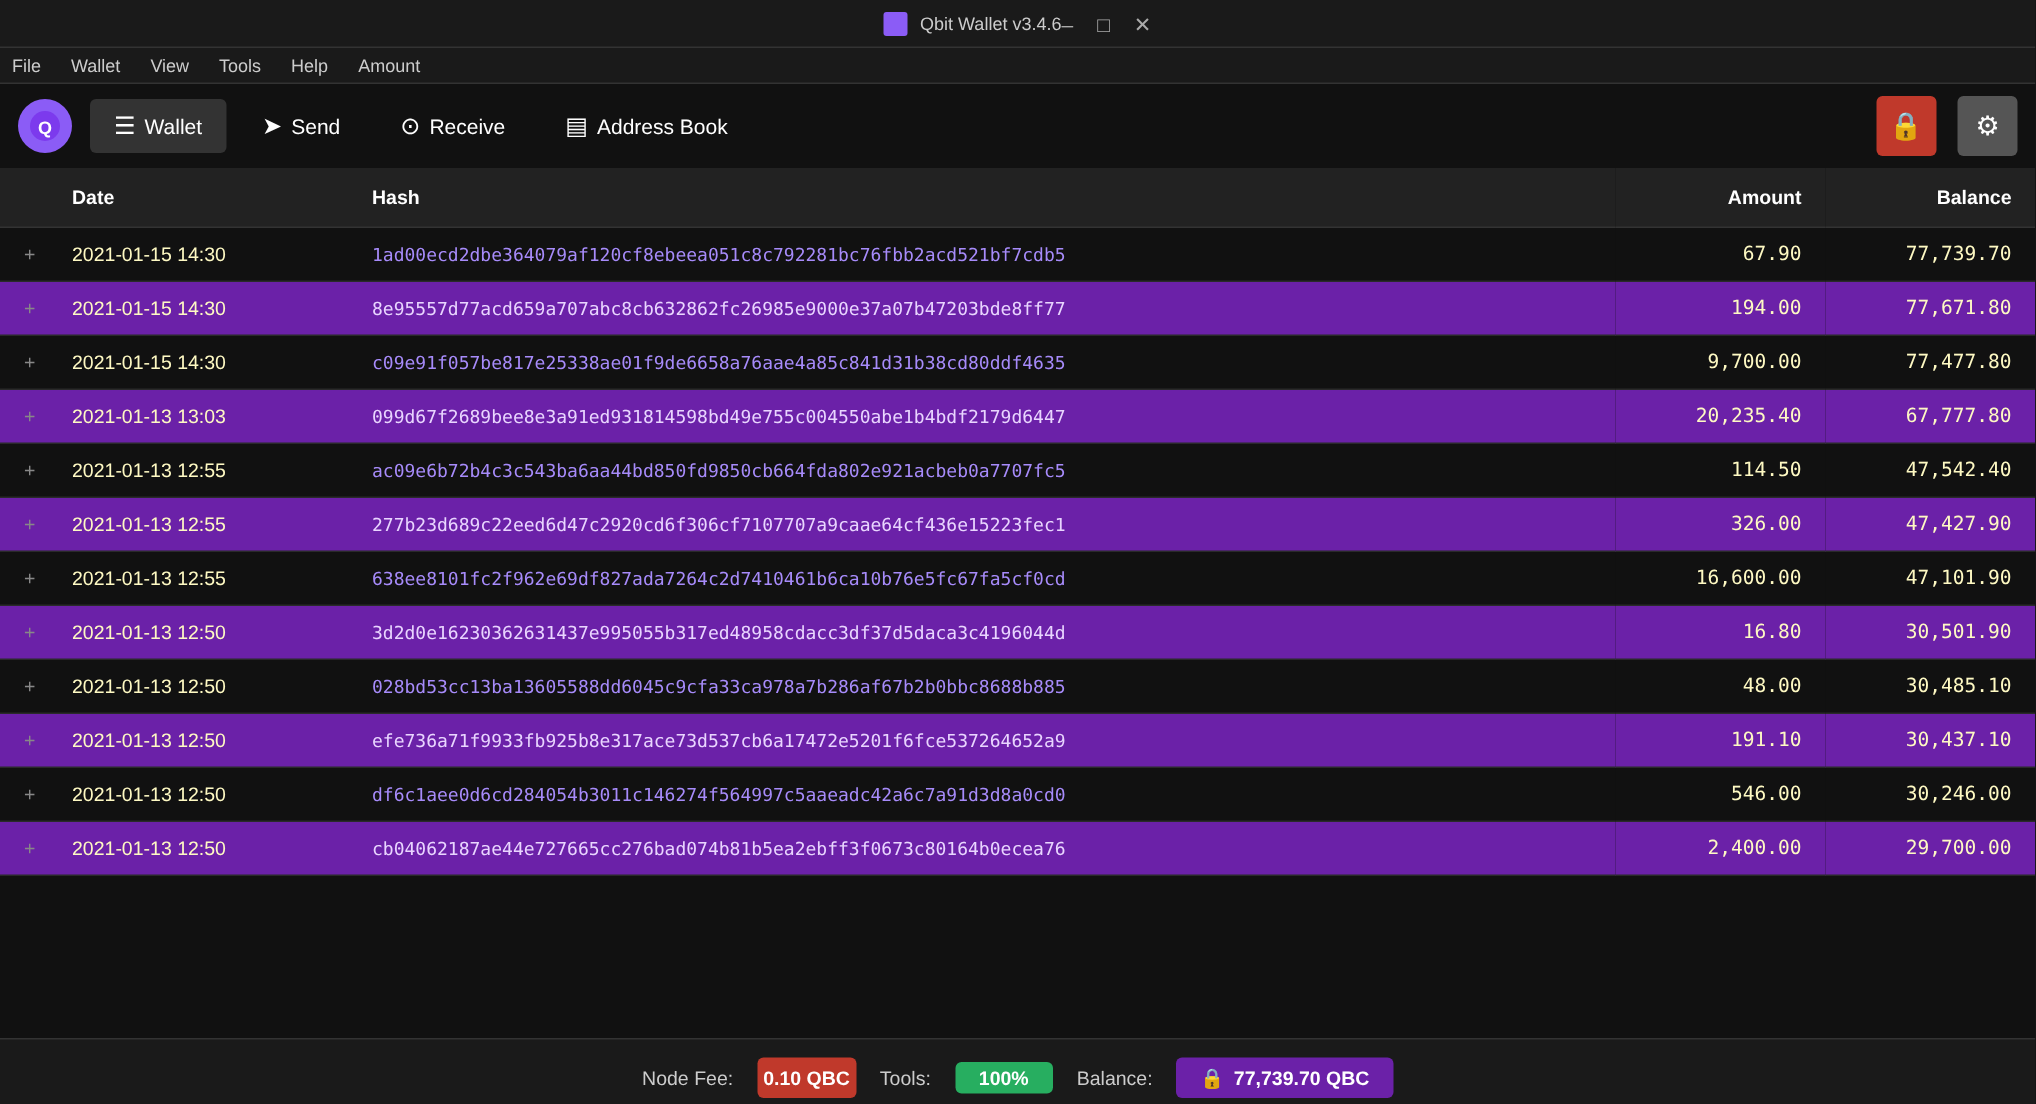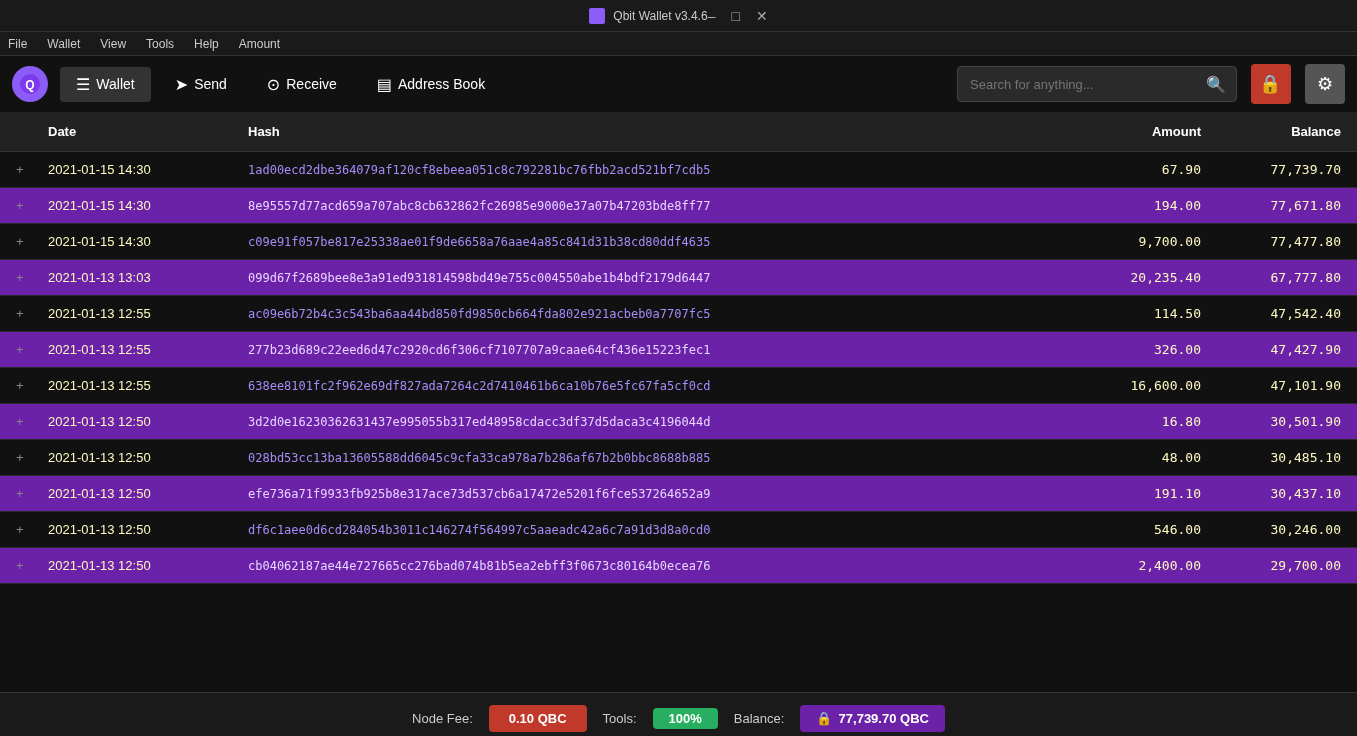--- a/index.html
+++ b/index.html
@@ -240,21 +240,21 @@
     }
 
     .status-label {
       color: #ccc;
       font-size: 13px;
     }
 
     .status-value-red {
       background: #c0392b;
       color: #fff;
-      padding: 6px 20px;
+      padding: 6px 4px;
       border-radius: 4px;
       font-size: 13px;
       font-weight: 600;
     }
 
     .status-value-green {
       background: #27ae60;
       color: #fff;
       padding: 3px 16px;
       border-radius: 4px;
@@ -329,24 +329,20 @@
   </button>
   <button class="nav-btn">
     <span class="nav-icon">⊙</span>
     <span>Receive</span>
   </button>
   <button class="nav-btn">
     <span class="nav-icon">▤</span>
     <span>Address Book</span>
   </button>
   <div class="nav-spacer"></div>
-  <div class="search-container">
-    <input class="search-input" type="text" placeholder="Search for anything..." style="">
-    <button class="search-btn">🔍</button>
-  </div>
   <button class="nav-action-btn lock-btn">🔒</button>
   <button class="nav-action-btn settings-btn">⚙</button>
 </div>
 
 <div class="main-content">
   <div class="table-container">
     <table>
       <thead>
         <tr>
           <th style="width:30px;"></th>

